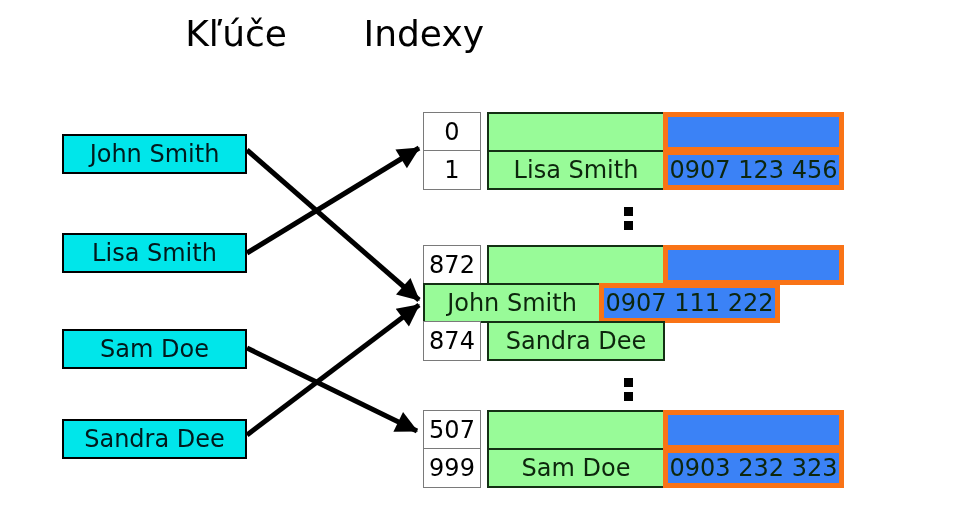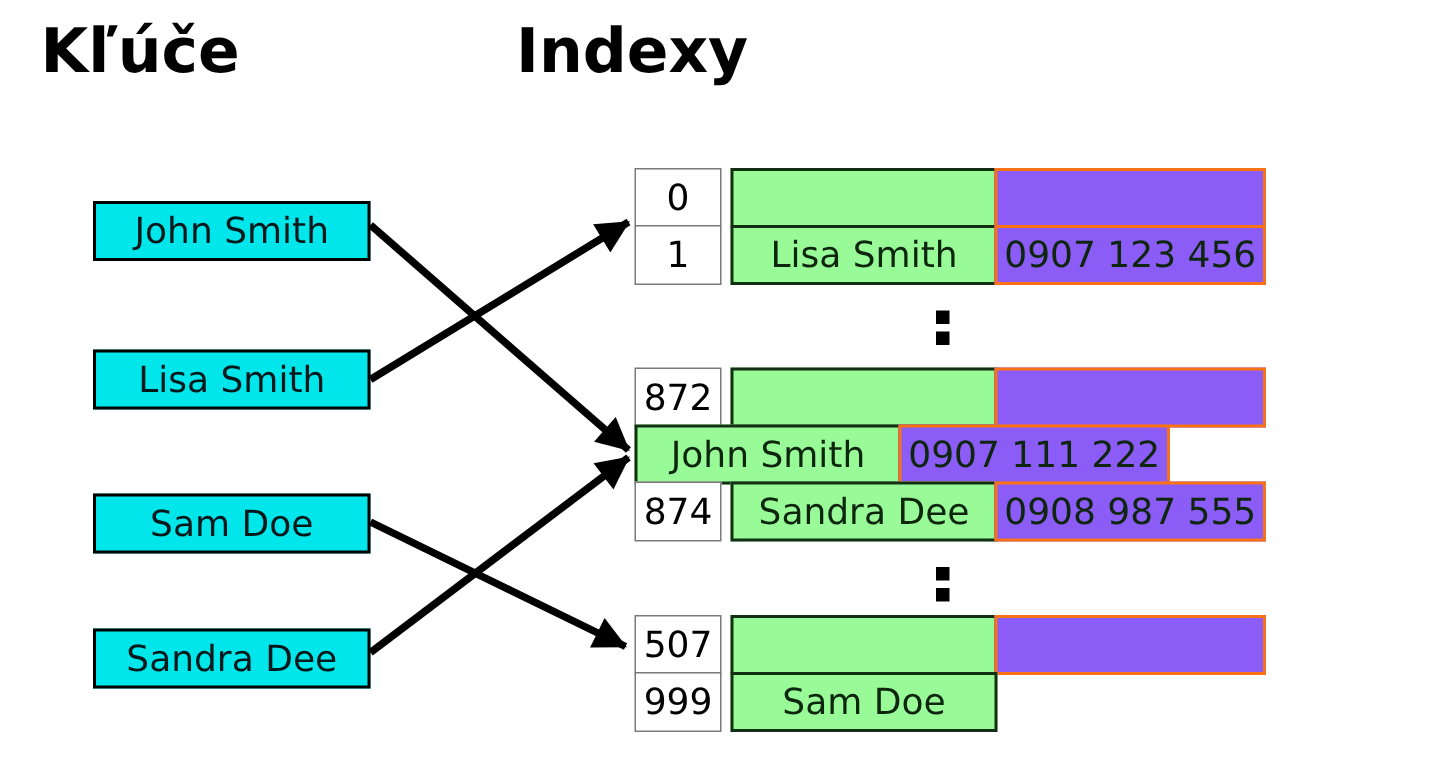--- a/index.html
+++ b/index.html
@@ -6,24 +6,24 @@
   .canvas{
     position:relative;
     width:953px;height:512px;
     background:#ffffff;
     overflow:hidden;
     font-family:"DejaVu Sans", sans-serif;
     color:#000;
   }
   .heading{
     position:absolute;
-    font-weight:bold;
-    font-size:41px;
+    font-weight:normal;
+    font-size:36px;
     line-height:44px;
-    text-align:left;
+    text-align:right;
     white-space:nowrap;
   }
   .heading .sub{display:block;}
   .keybox{
     position:absolute;
     left:62px;width:185px;height:40px;
     background:#00e6ea;
     border:2px solid #000;
     box-sizing:border-box;
     display:flex;align-items:center;justify-content:center;
@@ -43,21 +43,21 @@
     background:#fff;border:1px solid #7a7a7a;
     margin-right:6px;color:#000;
   }
   .keycell{
     width:178px;height:40px;
     background:#98fb98;border:2px solid #143014;
     color:#0d260d;
   }
   .valcell{
     width:181px;height:40px;margin-left:-2px;
-    background:#8b5cf6;border:2px solid #f97316;
+    background:#3b82f6;border:5px solid #f97316;
     color:#0d260d;
   }
   .vdots{position:absolute;left:624px;width:9px;}
   .vdots .dot{
     position:absolute;left:0;width:9px;height:9px;background:#000;
   }
   .arrow-layer{
     position:absolute;left:0;top:0;width:953px;height:512px;
     pointer-events:none;
   }
@@ -107,38 +107,38 @@
       <div class="cell keycell"></div>
       <div class="cell valcell"></div>
     </div>
     <div class="brow">
       <div class="cell keycell">John Smith</div>
       <div class="cell valcell">0907 111 222</div>
     </div>
     <div class="brow">
       <div class="cell idx">874</div>
       <div class="cell keycell">Sandra Dee</div>
-      <div class="cell valcell">0908 987 555</div>
     </div>
   </div>
 
   <div class="vdots">
     <span class="dot" style="top:378px;"></span>
     <span class="dot" style="top:392px;"></span>
   </div>
 
   <div class="group" style="top:410px;">
     <div class="brow">
       <div class="cell idx">507</div>
       <div class="cell keycell"></div>
       <div class="cell valcell"></div>
     </div>
     <div class="brow">
       <div class="cell idx">999</div>
       <div class="cell keycell">Sam Doe</div>
+      <div class="cell valcell">0903 232 323</div>
     </div>
   </div>
 
   <svg class="arrow-layer" viewBox="0 0 953 512" xmlns="http://www.w3.org/2000/svg">
     <defs>
       <marker id="ah" viewBox="0 0 10 10" refX="9.5" refY="5" markerWidth="6.4" markerHeight="4.4" orient="auto">
         <path d="M0,0 L10,5 L0,10 Z" fill="#000"></path>
       </marker>
     </defs>
     <line x1="247" y1="150" x2="419" y2="300" stroke="#000" stroke-width="5" marker-end="url(#ah)"></line>

